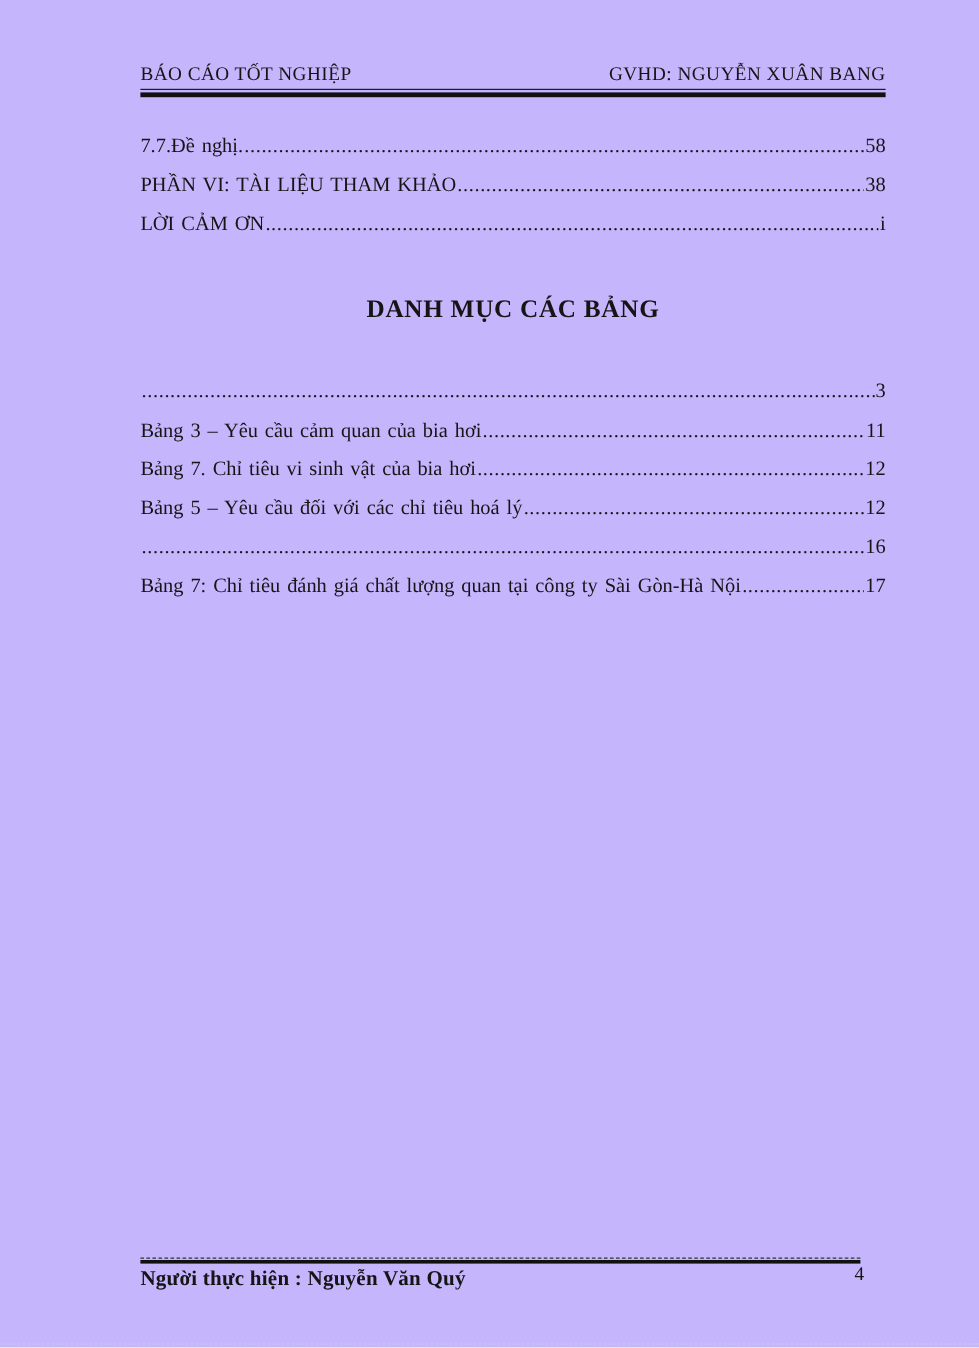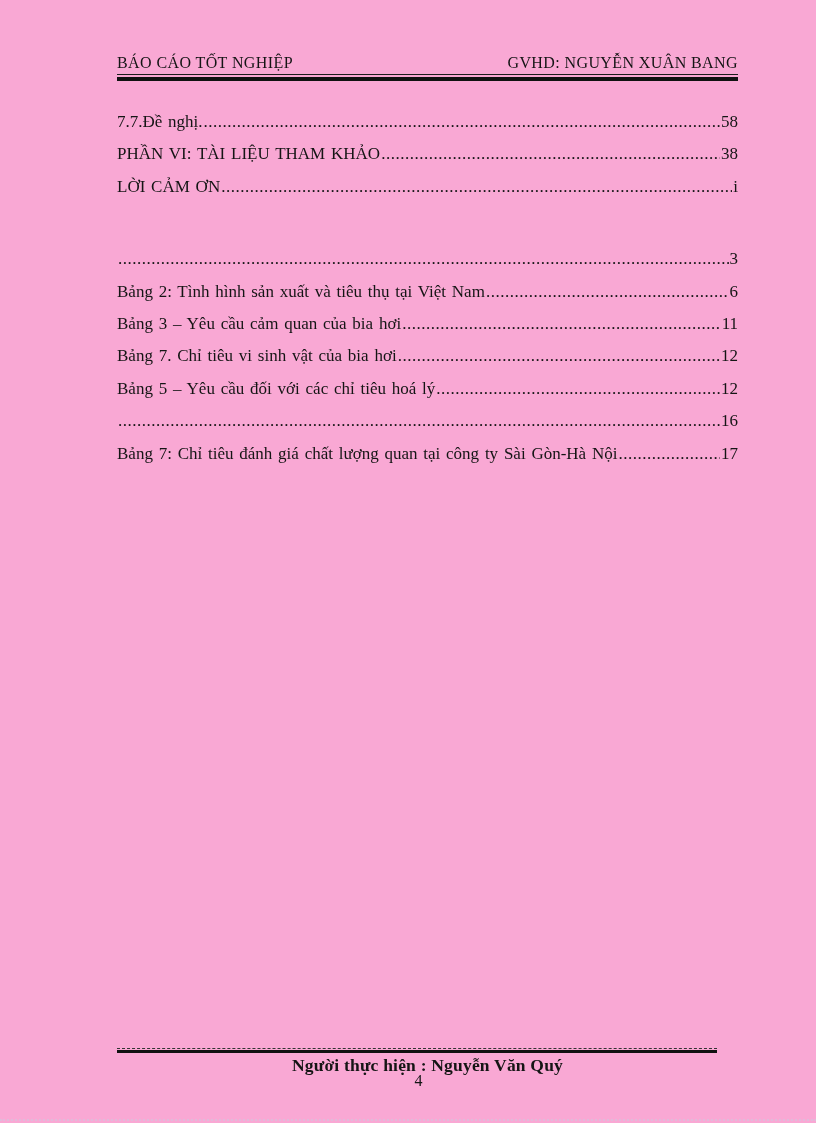--- a/index.html
+++ b/index.html
@@ -1,20 +1,20 @@
 <!DOCTYPE html>
 <html><head>
 <meta charset="utf-8">
 <style>
   html, body { margin: 0; padding: 0; background: #ffffff; }
   .page {
     position: relative;
     width: 816px;
     height: 1123px;
-    background: #f9a8d4;
+    background: #c4b5fd;
     font-family: "Liberation Serif", "DejaVu Serif", serif;
     color: #151515;
     overflow: hidden;
   }
   .content {
     position: absolute;
     left: 117px;
     top: 0;
     width: 621px;
   }
@@ -80,24 +80,23 @@
     border-top: 1px dashed #333333;
   }
   .footer-rule-thick {
     width: 600px;
     height: 3px;
     background: #111111;
     margin-top: 1px;
   }
   .footer-row {
     display: flex;
-    align-items: center;
+    align-items: flex-end;
     justify-content: space-between;
     margin-top: 2px;
-    flex-direction: column;
   }
   .footer-author {
     font-weight: bold;
     font-size: 17.5px;
     letter-spacing: 0.2px;
   }
   .footer-pagenum {
     font-size: 16px;
     margin-right: 18px;
     transform: translateY(-4px);
@@ -136,30 +135,26 @@
         <span class="leader"></span>
         <span class="pagenum">38</span>
       </div>
       <div class="row">
         <span>LỜI CẢM ƠN </span>
         <span class="leader"></span>
         <span class="pagenum">i</span>
       </div>
     </div>
 
+    <div class="doc-title">DANH MỤC CÁC BẢNG</div>
 
     <div class="tables">
       <div class="row">
         <span class="leader"></span>
         <span class="pagenum">3</span>
-      </div>
-      <div class="row">
-        <span>Bảng 2: Tình hình sản xuất và tiêu thụ tại Việt Nam </span>
-        <span class="leader"></span>
-        <span class="pagenum">6</span>
       </div>
       <div class="row">
         <span>Bảng 3 – Yêu cầu cảm quan của bia hơi </span>
         <span class="leader"></span>
         <span class="pagenum">11</span>
       </div>
       <div class="row">
         <span>Bảng 7. Chỉ tiêu vi sinh vật của bia hơi </span>
         <span class="leader"></span>
         <span class="pagenum">12</span>

